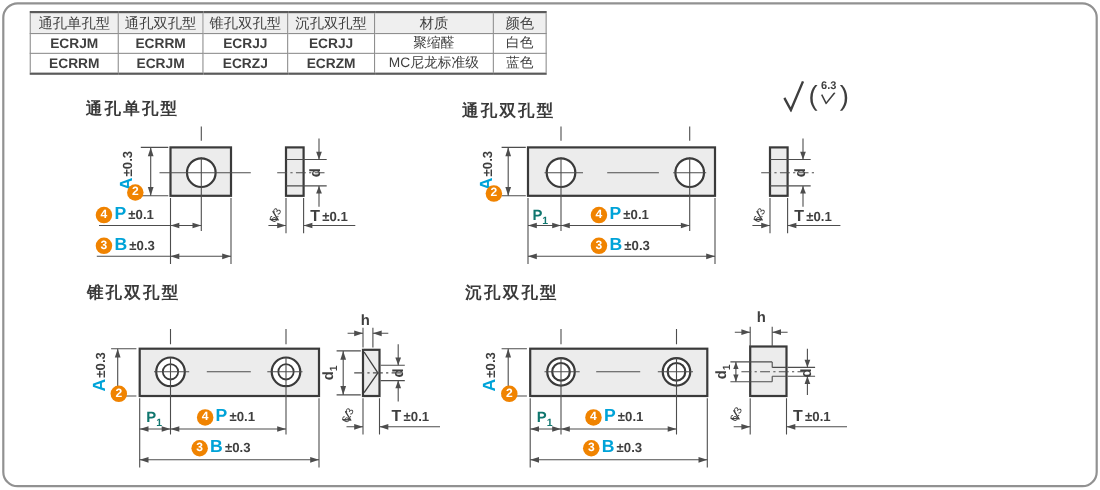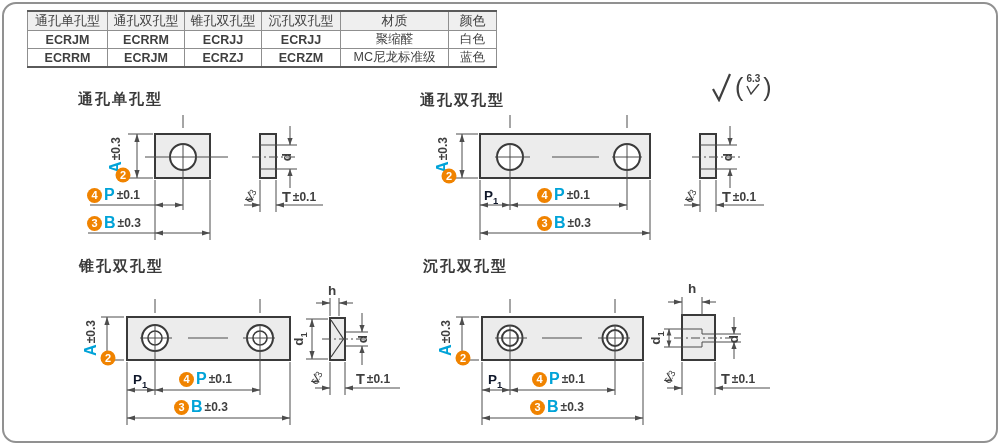--- a/index.html
+++ b/index.html
@@ -31,21 +31,21 @@
   .dlbl{position:absolute;display:flex;align-items:center;gap:2px;white-space:nowrap}
   .letter{color:#00a3d8;font-weight:bold;font-size:16px;line-height:1}
   .tol{font-size:12px;font-weight:bold;color:#3f3f3f;line-height:1}
   .badge{width:15px;height:15px;border-radius:50%;background:#f08300;color:#fff;font-size:11px;
          font-weight:bold;display:inline-flex;align-items:center;justify-content:center;flex:none;line-height:1}
   .abadge{position:absolute;transform:translate(-50%,-50%)}
   .vrot{position:absolute;display:flex;align-items:center;gap:1px;white-space:nowrap;
         transform:translate(-50%,-50%) rotate(-90deg)}
   .drot{position:absolute;font-size:13.5px;font-weight:bold;color:#3f3f3f;white-space:nowrap;
         transform:translate(-50%,-50%) rotate(-90deg)}
-  .plbl{font-size:13.5px;font-weight:bold;color:#0f172a}
+  .plbl{font-size:13.5px;font-weight:bold;color:#0f766e}
   .plbl sub,.drot sub{font-size:9.5px}
   .tletter{font-size:14.5px;font-weight:bold;color:#3f3f3f;line-height:1}
   .hlbl{font-size:13.5px;font-weight:bold;color:#3f3f3f}
   .finish{position:absolute;display:flex;align-items:flex-end;font-size:9.5px;color:#3f3f3f;
           transform:translate(-50%,-50%) rotate(-64deg);line-height:1}
 
   
   .surface{position:absolute;display:flex;align-items:center;gap:3px;color:#3f3f3f}
   .paren{font-size:25px;line-height:1;font-weight:normal}
   .ssym{display:flex;flex-direction:column;align-items:center;font-size:10px;line-height:1;margin-top:-6px;font-weight:bold}

